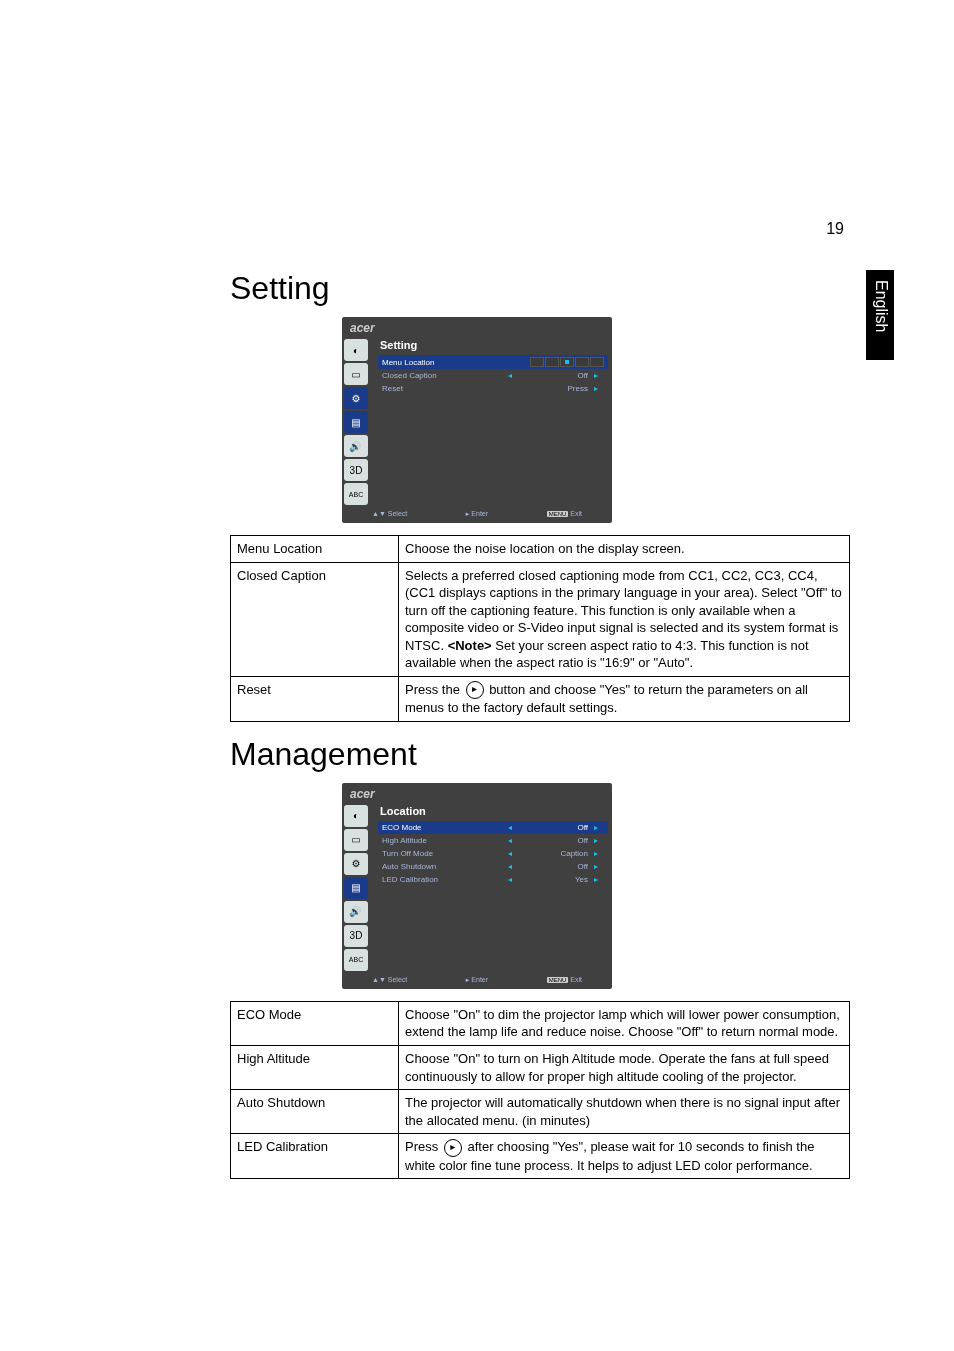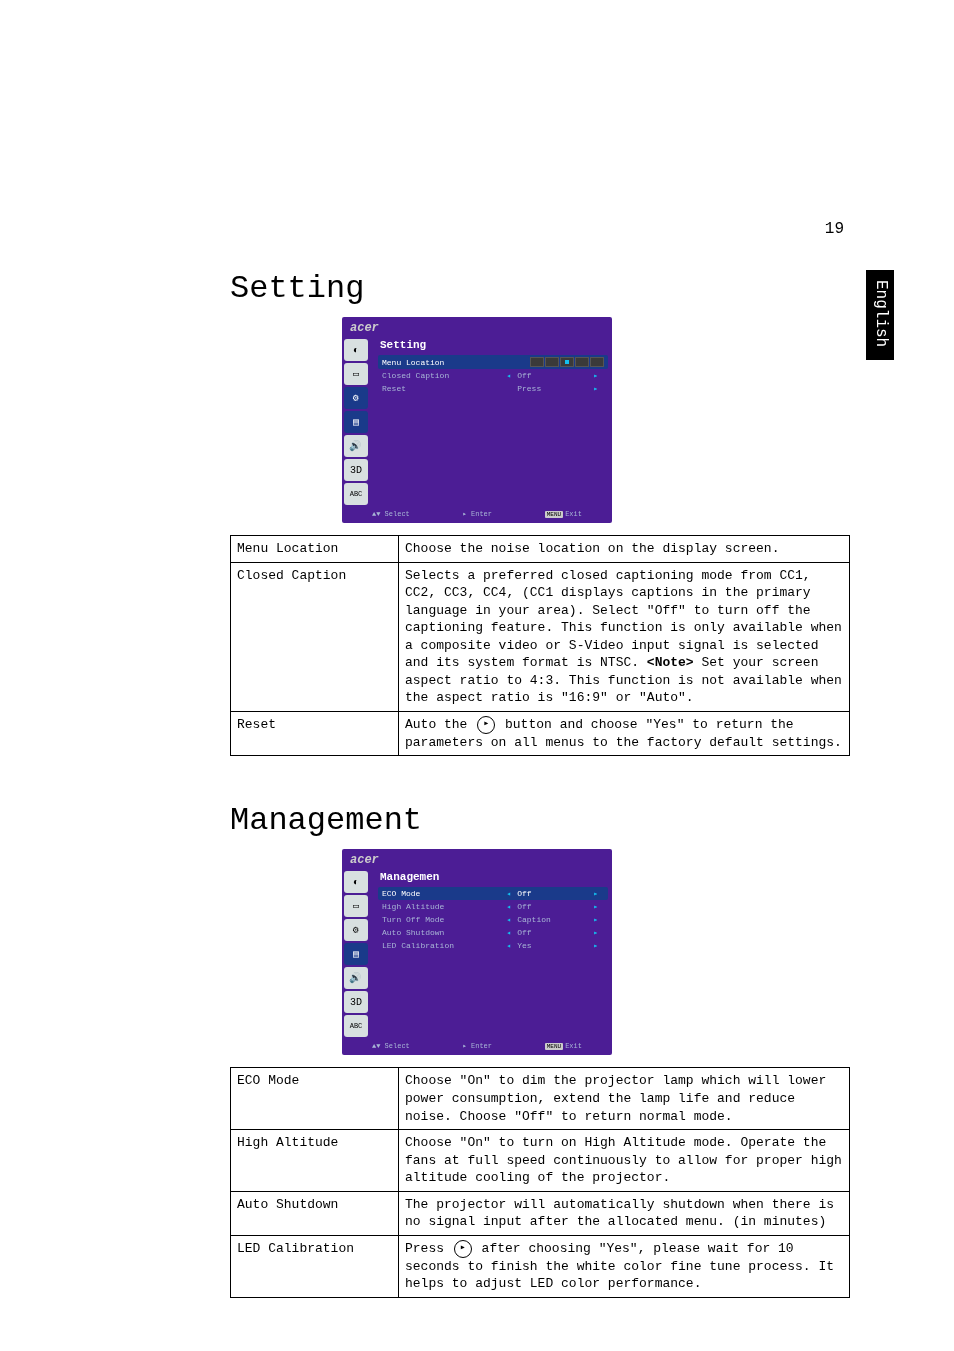--- a/index.html
+++ b/index.html
@@ -6,21 +6,20 @@
     margin: 0;
     padding: 0;
     font-family: Arial, Helvetica, sans-serif;
     background: #fff;
     width: 954px;
   }
   .page {
     position: relative;
     padding: 40px 90px 40px 90px;
     box-sizing: border-box;
-    font-family: Liberation Mono, monospace;
   }
   .page-num {
     position: absolute;
     top: 220px;
     right: 110px;
     font-size: 16px;
   }
   .side-tab {
     position: absolute;
     top: 270px;
@@ -40,26 +39,26 @@
     top: 10px;
     left: 24px;
     white-space: nowrap;
   }
   h1.section-title {
     font-size: 32px;
     font-weight: normal;
     margin: 230px 0 10px 140px;
   }
   h1.section-title.mgmt {
-    margin-top: 46px;
+    margin-top: 14px;
   }
   .osd-box {
     width: 270px;
     margin: 0 auto 12px auto;
-    background: #4c1d95;
+    background: #404040;
     color: #fff;
     font-size: 8px;
     border-radius: 2px;
     position: relative;
     padding-bottom: 4px;
   }
   .osd-header {
     font-style: italic;
     font-weight: bold;
     color: #ccc;
@@ -112,21 +111,21 @@
     font-size: 8px;
   }
   .osd-row.selected {
     background: #1a3a8a;
     color: #fff;
     border-radius: 2px;
   }
   .osd-row .label { flex: 1; }
   .osd-row .value {
     width: 70px;
-    text-align: left;
+    text-align: right;
     position: relative;
   }
   .osd-row .arrows {
     color: #14c0f0;
     padding: 0 6px;
   }
   .osd-loc-icons {
     display: flex;
     gap: 1px;
   }
@@ -256,21 +255,21 @@
       <td>Choose the noise location on the display screen.</td>
     </tr>
     <tr>
       <td class="name">Closed Caption</td>
       <td id="setting-cc-desc">Selects a preferred closed captioning mode from CC1, CC2, CC3, CC4, (CC1 displays captions in the primary language in your area). Select "Off" to turn off the captioning feature. This function is only available when a composite video or S-Video input signal is selected and its system format is NTSC.
 <b>&lt;Note&gt;</b> Set your screen aspect ratio to 4:3. This function is not available when the aspect ratio is "16:9" or "Auto".</td>
     </tr>
     <tr>
       <td class="name">Reset</td>
       <td>
-        <span>Auto the </span><span class="inline-icon">▸</span><span> button and choose "Yes" to return the  parameters on all menus to the factory default settings.</span>
+        <span>Press the </span><span class="inline-icon">▸</span><span> button and choose "Yes" to return the  parameters on all menus to the factory default settings.</span>
       </td>
     </tr>
   </tbody>
     </table>
 
   <h1 class="section-title mgmt">Management</h1>
 
   <div class="osd-box">
     <div class="osd-header">acer</div>
     <div class="osd-body">
@@ -279,21 +278,21 @@
         <div class="osd-icon light">▭</div>
         <div class="osd-icon light">⚙</div>
         <div class="osd-icon active">▤</div>
         <div class="osd-icon light">🔊</div>
         <div class="osd-icon light">3D</div>
         <div class="osd-icon light">
             <span style="font-size:7px;">ABC</span>
           </div>
       </div>
       <div class="osd-main">
-        <div class="osd-title">Managemen</div>
+        <div class="osd-title">Location</div>
         <div class="osd-row selected">
           <span class="label">ECO Mode</span>
           <span class="arrows">◂</span>
           <span class="value">Off</span>
           <span class="arrows">▸</span>
         </div>
         <div class="osd-row">
           <span class="label">High Altitude</span>
           <span class="arrows">◂</span>
           <span class="value">Off</span>

